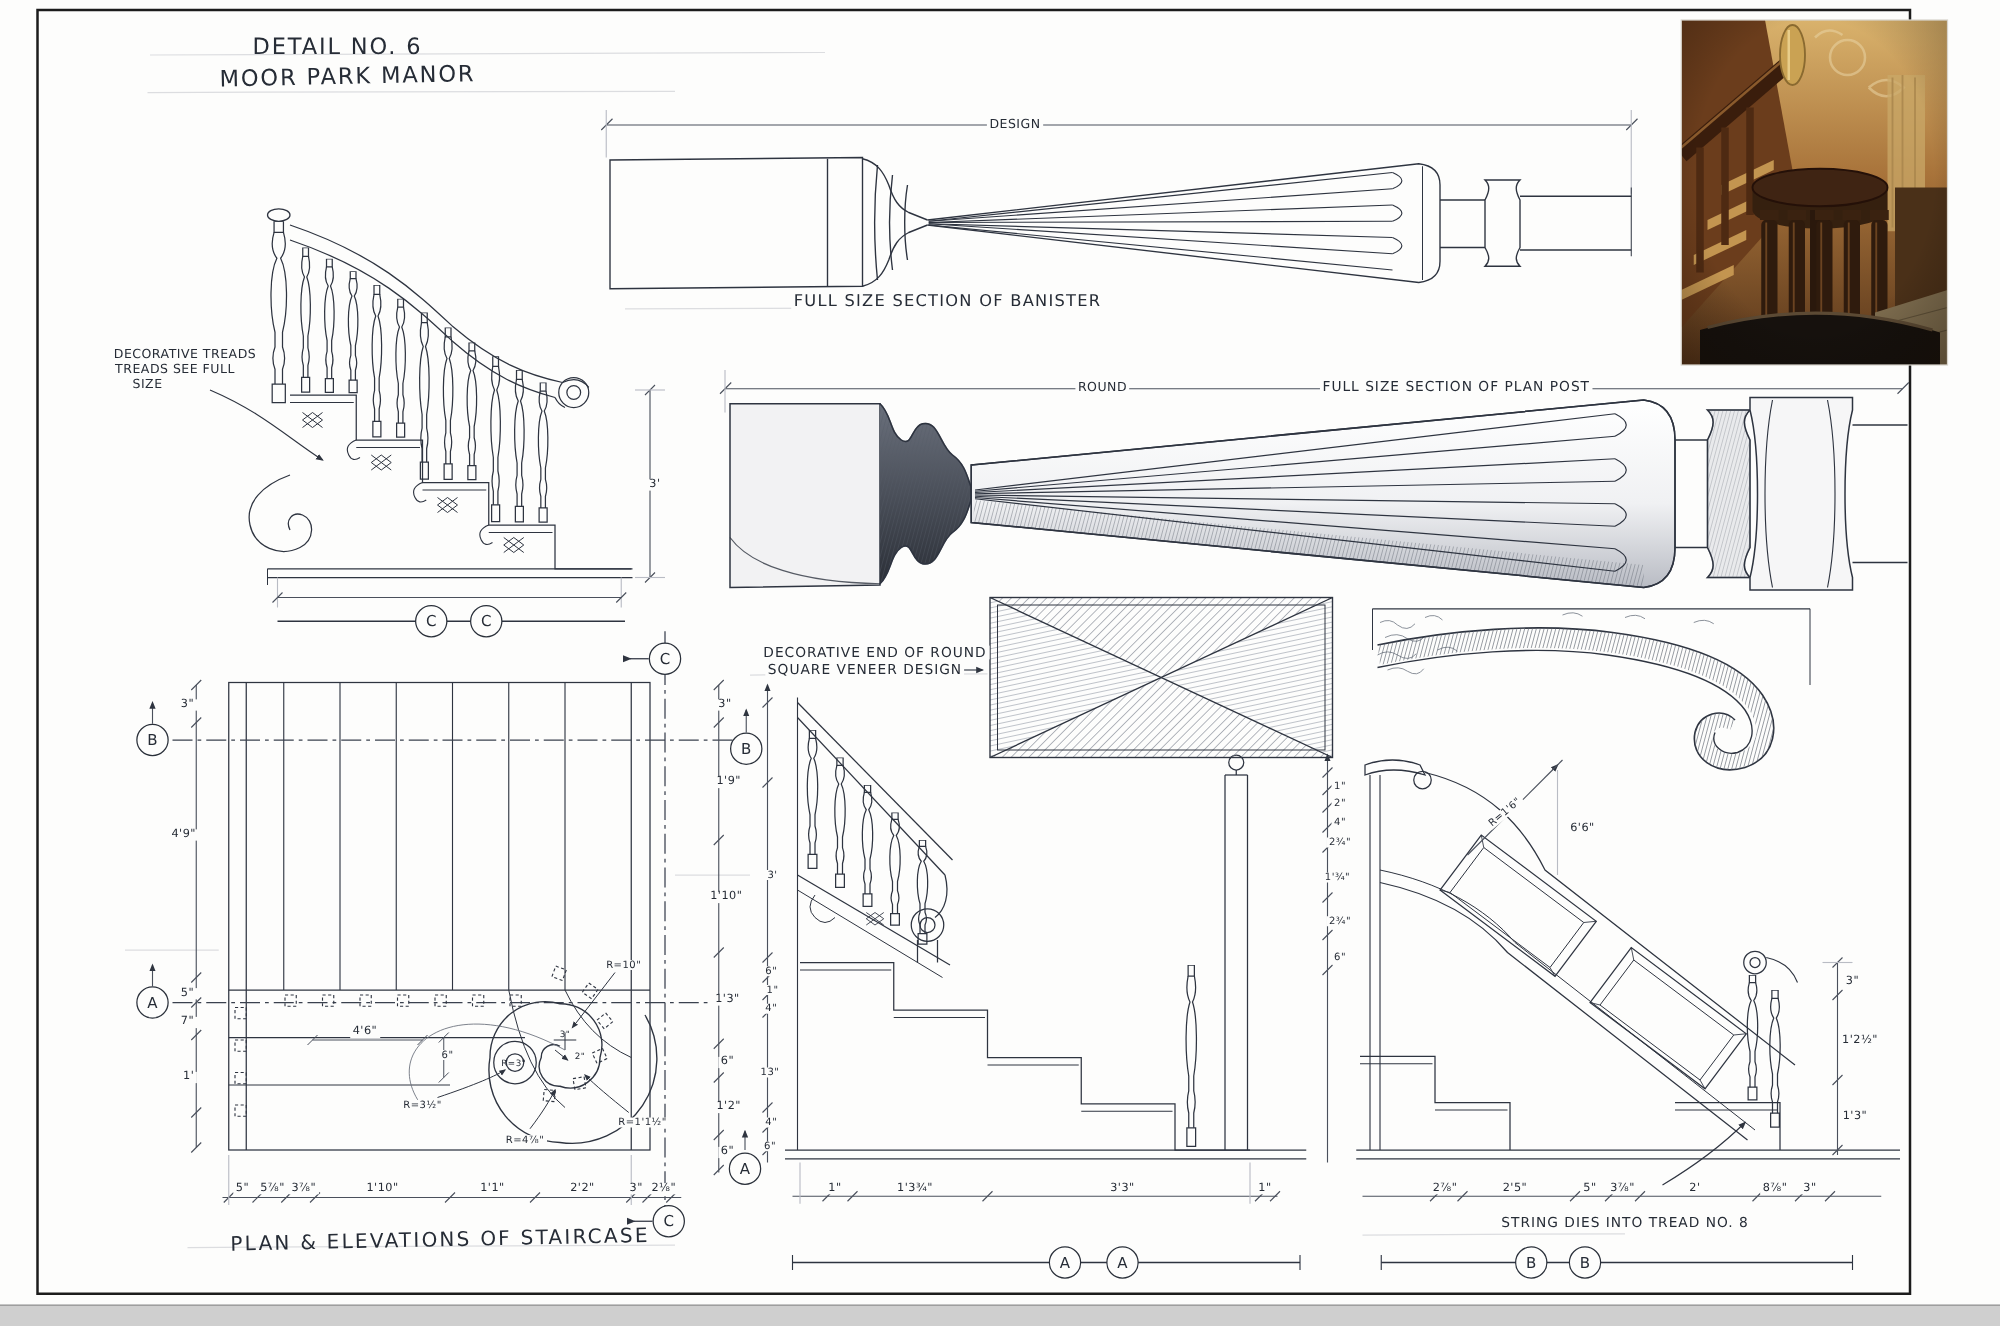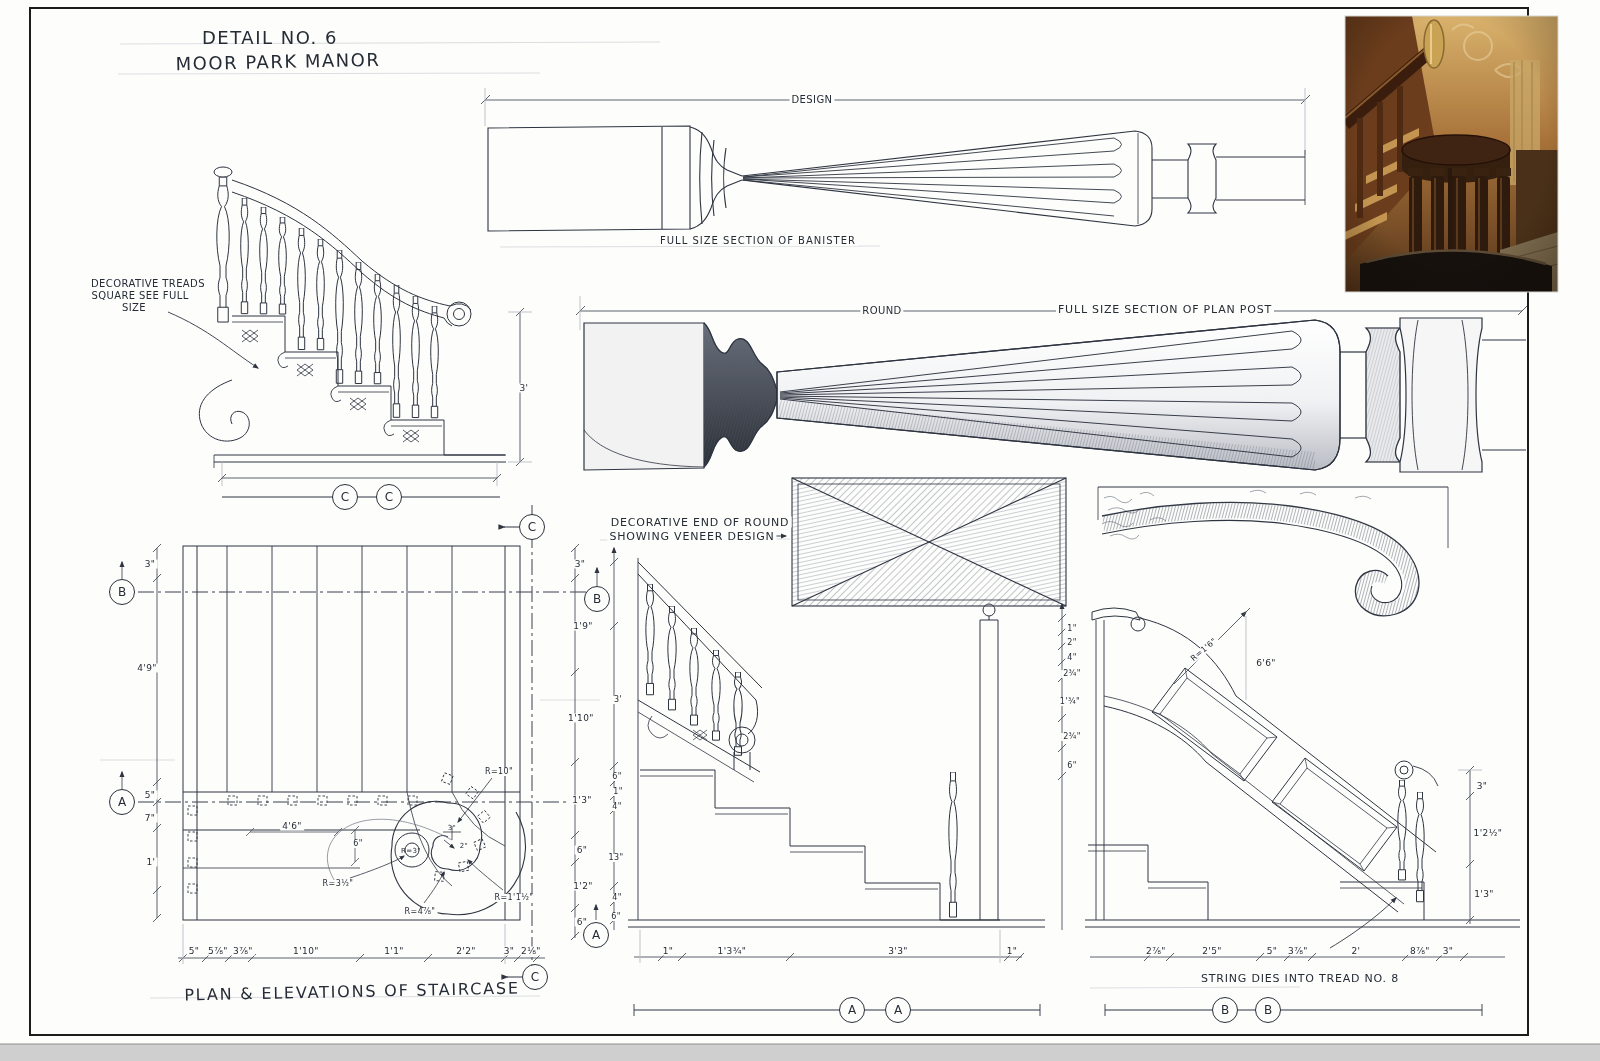--- a/index.html
+++ b/index.html
@@ -4,21 +4,21 @@
 <style>
   html,body{margin:0;padding:0;background:#e8e8e8;}
   #sheet{position:relative;width:1600px;height:1061px;background:#fdfdfc;overflow:hidden;
          font-family:"DejaVu Sans",sans-serif;}
   #art{position:absolute;left:0;top:0;}
   .lb{position:absolute;transform:translate(-50%,-50%);font-family:"DejaVu Sans",sans-serif;
       color:#262c36;letter-spacing:.4px;white-space:nowrap;line-height:1;
       background:#fdfdfc;padding:0 2px;}
   .nobg{background:transparent;}
   .s7{font-size:7px}.s8{font-size:8px}.s9{font-size:9px}.s10{font-size:10px}
-  .s11{font-size:11px;letter-spacing:.8px}.s13{font-size:10px;letter-spacing:1px}
+  .s11{font-size:11px;letter-spacing:.8px}.s13{font-size:13px;letter-spacing:1px}
   .s18{font-size:18px;letter-spacing:1.5px}.s16{font-size:16px;letter-spacing:1.8px}
   .tilt{transform:translate(-50%,-50%) rotate(-1.2deg);}
   .rot40{transform:translate(-50%,-50%) rotate(-40deg);}
   .mk{position:absolute;transform:translate(-50%,-50%);width:24px;height:24px;
       border:1.6px solid #2a303a;border-radius:50%;display:flex;align-items:center;
       justify-content:center;font-size:12px;color:#262c36;background:#fdfdfc;z-index:3;}
   .lb{z-index:2;}
 </style>
 </head>
 <body>
@@ -532,26 +532,26 @@
 <span class="lb s18 nobg" style="left:270px;top:38px">DETAIL NO. 6</span>
 <span class="lb s18 tilt nobg" style="left:278px;top:62px">MOOR PARK MANOR</span>
 
 <span class="lb s10" style="left:812px;top:100px">DESIGN</span>
 <span class="lb s13" style="left:758px;top:241px">FULL SIZE SECTION OF BANISTER</span>
 
 <span class="lb s10" style="left:882px;top:311px">ROUND</span>
 <span class="lb s11" style="left:1165px;top:309px">FULL SIZE SECTION OF PLAN POST</span>
 
 <span class="lb s10 nobg" style="left:148px;top:284px">DECORATIVE TREADS</span>
-<span class="lb s10 nobg" style="left:140px;top:296px">SQUARE SEE FULL</span>
-<span class="lb s10 nobg" style="left:134px;top:308px">SIZE</span>
+<span class="lb s10 nobg" style="left:140px;top:296px">TREADS SEE FULL</span>
+<span class="lb s10 nobg" style="left:118px;top:308px">SIZE</span>
 <span class="lb s9" style="left:524px;top:388px">3'</span>
 
 <span class="lb s11" style="left:700px;top:522px">DECORATIVE END OF ROUND</span>
-<span class="lb s11" style="left:692px;top:536px">SHOWING VENEER DESIGN</span>
+<span class="lb s11" style="left:692px;top:536px">SQUARE VENEER DESIGN</span>
 
 <span class="lb s9" style="left:150px;top:564px">3"</span>
 <span class="lb s9" style="left:147px;top:668px">4'9"</span>
 <span class="lb s9" style="left:150px;top:795px">5"</span>
 <span class="lb s9" style="left:150px;top:818px">7"</span>
 <span class="lb s9" style="left:151px;top:862px">1'</span>
 
 <span class="lb s9" style="left:580px;top:564px">3"</span>
 <span class="lb s9" style="left:583px;top:626px">1'9"</span>
 <span class="lb s9" style="left:581px;top:718px">1'10"</span>

